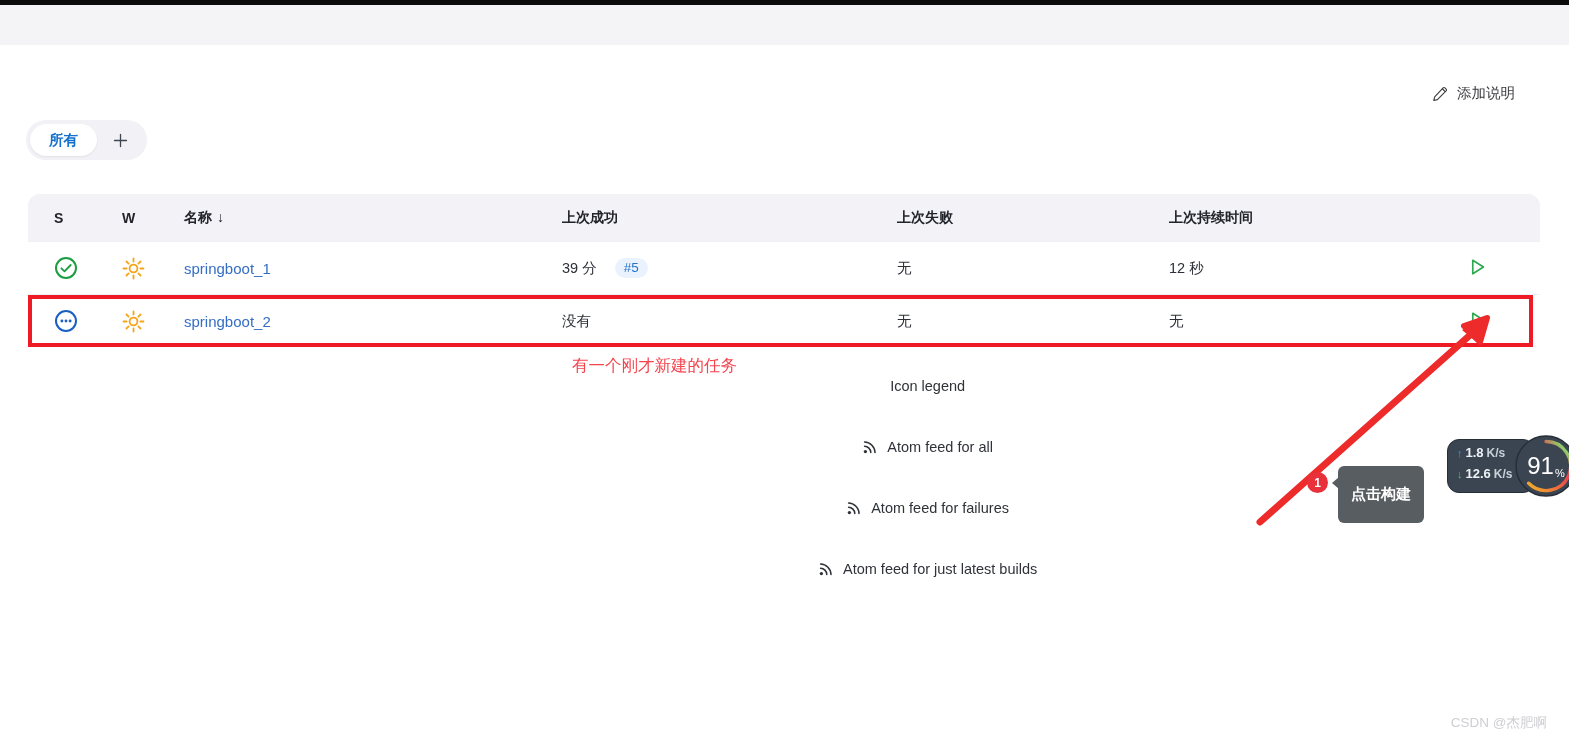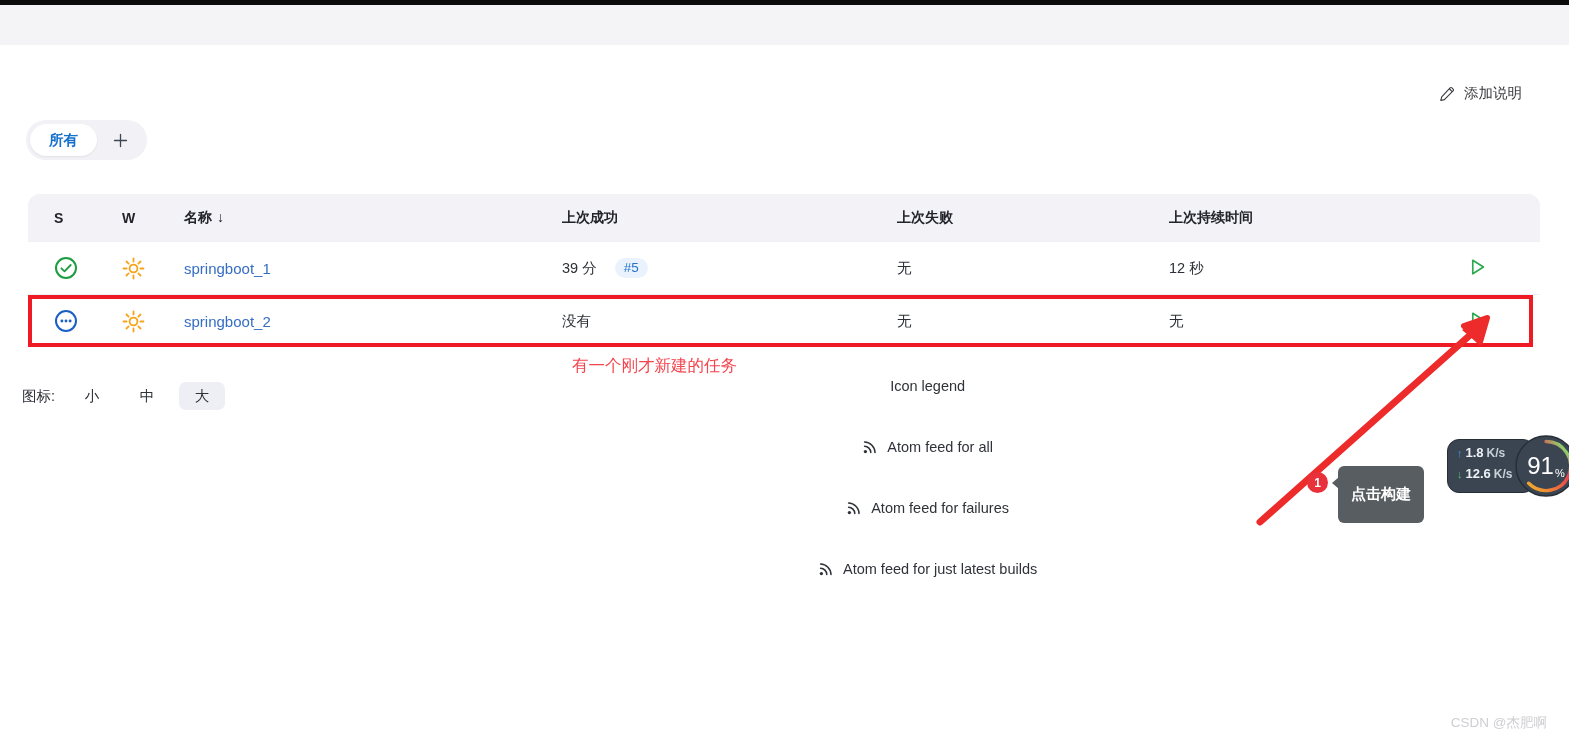--- a/index.html
+++ b/index.html
@@ -26,21 +26,21 @@
   .chrome-gray {
     position: absolute;
     left: 0; top: 5px;
     width: 1569px; height: 40px;
     background: #f4f4f7;
   }
 
   
   .add-desc {
     position: absolute;
-    right: 47px;
+    right: 54px;
     top: 84px;
     display: flex;
     align-items: center;
     gap: 9px;
     cursor: pointer;
     color: #3b3b3f;
     font-size: 14.5px;
     white-space: nowrap;
   }
   .add-desc .pencil { width: 16px; height: 16px; display: block; }
@@ -471,26 +471,20 @@
             </svg>
           </span>
         </td>
       </tr>
     </tbody>
   </table>
 </div>
 
 <div class="footer">
 
-  <div class="icon-size">
-    <span class="lbl">图标:</span>
-    <span class="size-btn">小</span>
-    <span class="size-btn">中</span>
-    <span class="size-btn active">大</span>
-  </div>
 
   <div class="feeds">
     <div class="feed-item">
       <span>Icon legend</span>
     </div>
     <div class="feed-item">
       <span class="rss">
         <svg viewBox="0 0 16 16" width="16" height="16" aria-hidden="true">
           <circle cx="3.4" cy="12.6" r="1.65" fill="#2f3238"></circle>
           <path d="M2.6 7.3a6.4 6.4 0 0 1 6.2 6.2" fill="none" stroke="#2f3238" stroke-width="1.55" stroke-linecap="round"></path>

